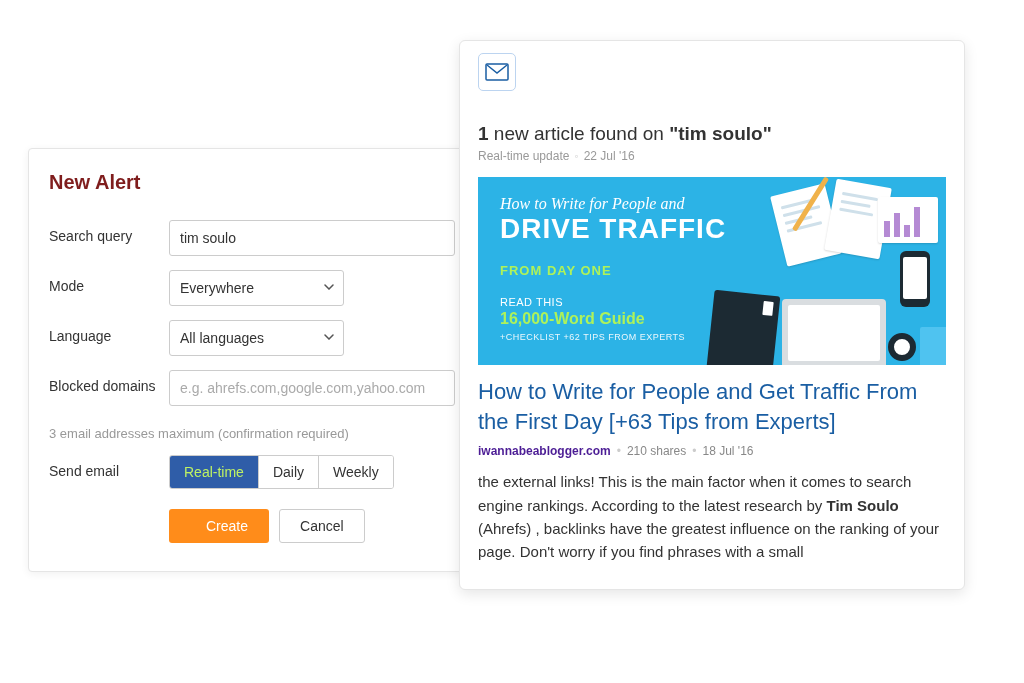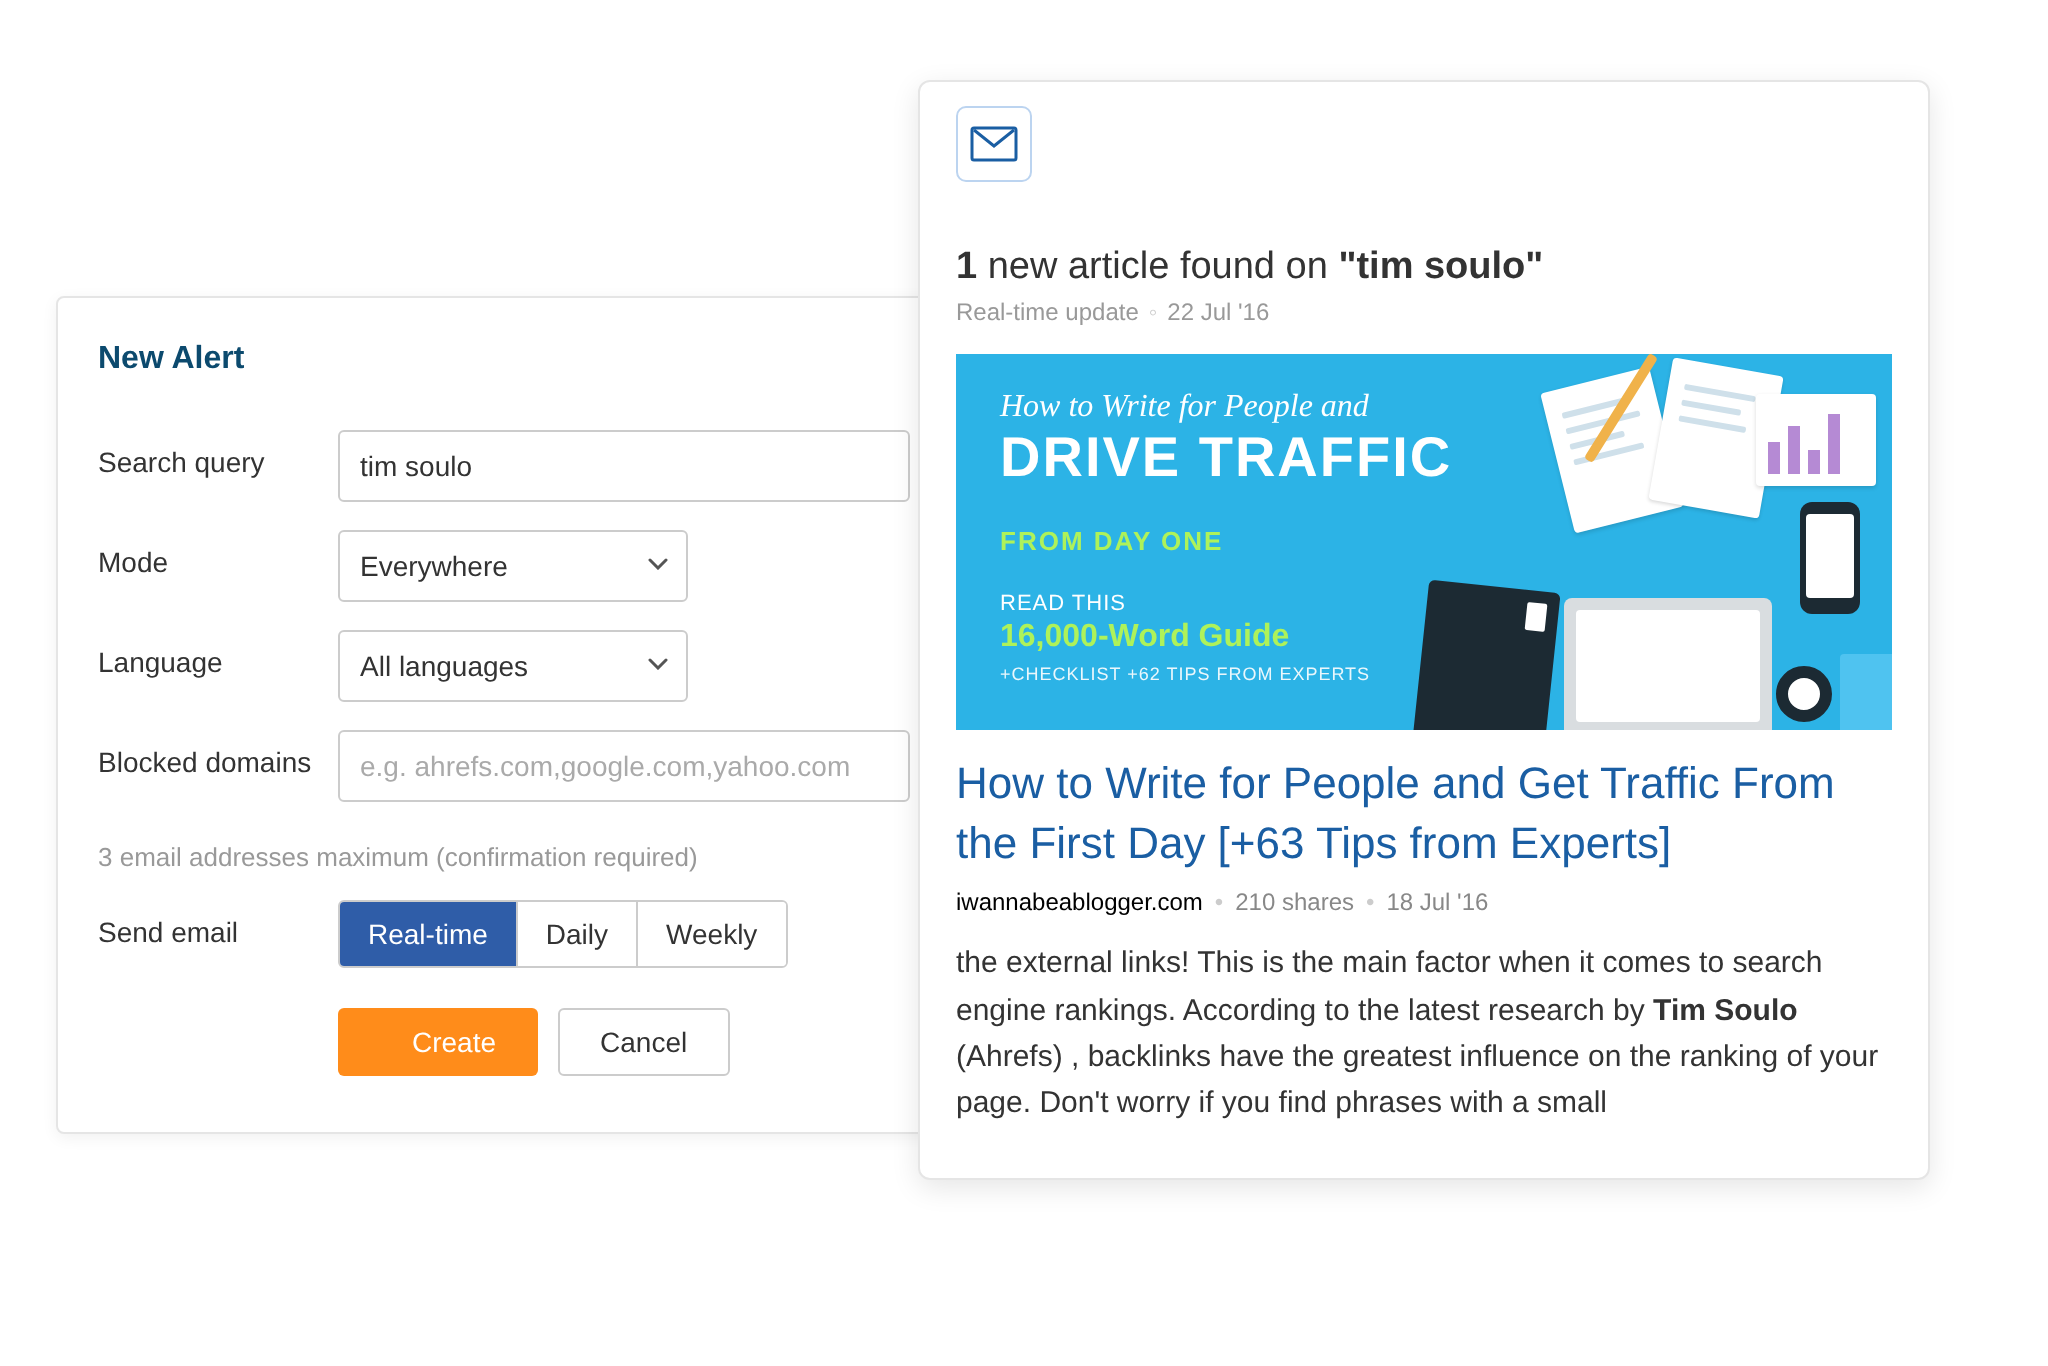--- a/index.html
+++ b/index.html
@@ -18,23 +18,23 @@
     left: 28px;
     top: 148px;
     width: 448px;
     background: #fff;
     border: 1px solid #e5e5e5;
     border-radius: 4px;
     box-shadow: 0 2px 8px rgba(0,0,0,0.06);
     padding: 22px 20px 28px 20px;
   }
   .panel-title {
-    font-size: 16px;
+    font-size: 20px;
     font-weight: 700;
-    color: #0c4a6e;
+    color: #7f1d1d;
     margin-bottom: 26px;
   }
   .row {
     display: flex;
     align-items: flex-start;
     margin-bottom: 14px;
   }
   .row-label {
     width: 120px;
     flex: 0 0 120px;
@@ -103,21 +103,21 @@
     font-size: 14px;
     background: #fff;
     color: #333;
     border: none;
     border-right: 1px solid #ccc;
     cursor: pointer;
   }
   .seg-btn:last-child { border-right: none; }
   .seg-btn.active {
     background: #2f5da8;
-    color: #ffffff;
+    color: #bef264;
   }
   .action-row {
     display: flex;
     gap: 10px;
     margin-left: 120px;
     margin-top: 20px;
   }
   .btn {
     padding: 8px 20px;
     font-size: 14px;
@@ -237,21 +237,21 @@
     font-size: 22px;
     color: #1a5ea3;
     line-height: 1.35;
     margin-bottom: 8px;
   }
   .article-meta {
     font-size: 12px;
     color: #888;
     margin-bottom: 12px;
   }
-  .article-meta .site { font-weight: 400; color: #000000; margin-top: 20px; }
+  .article-meta .site { font-weight: 700; color: #4c1d95; margin-top: 20px; }
   .article-meta .dot { margin: 0 6px; color: #ccc; }
   .snippet {
     font-size: 15px;
     color: #333;
     line-height: 1.55;
   }
   .snippet .hl { font-weight: 700; }
 </style>
 </head>
 <body>

